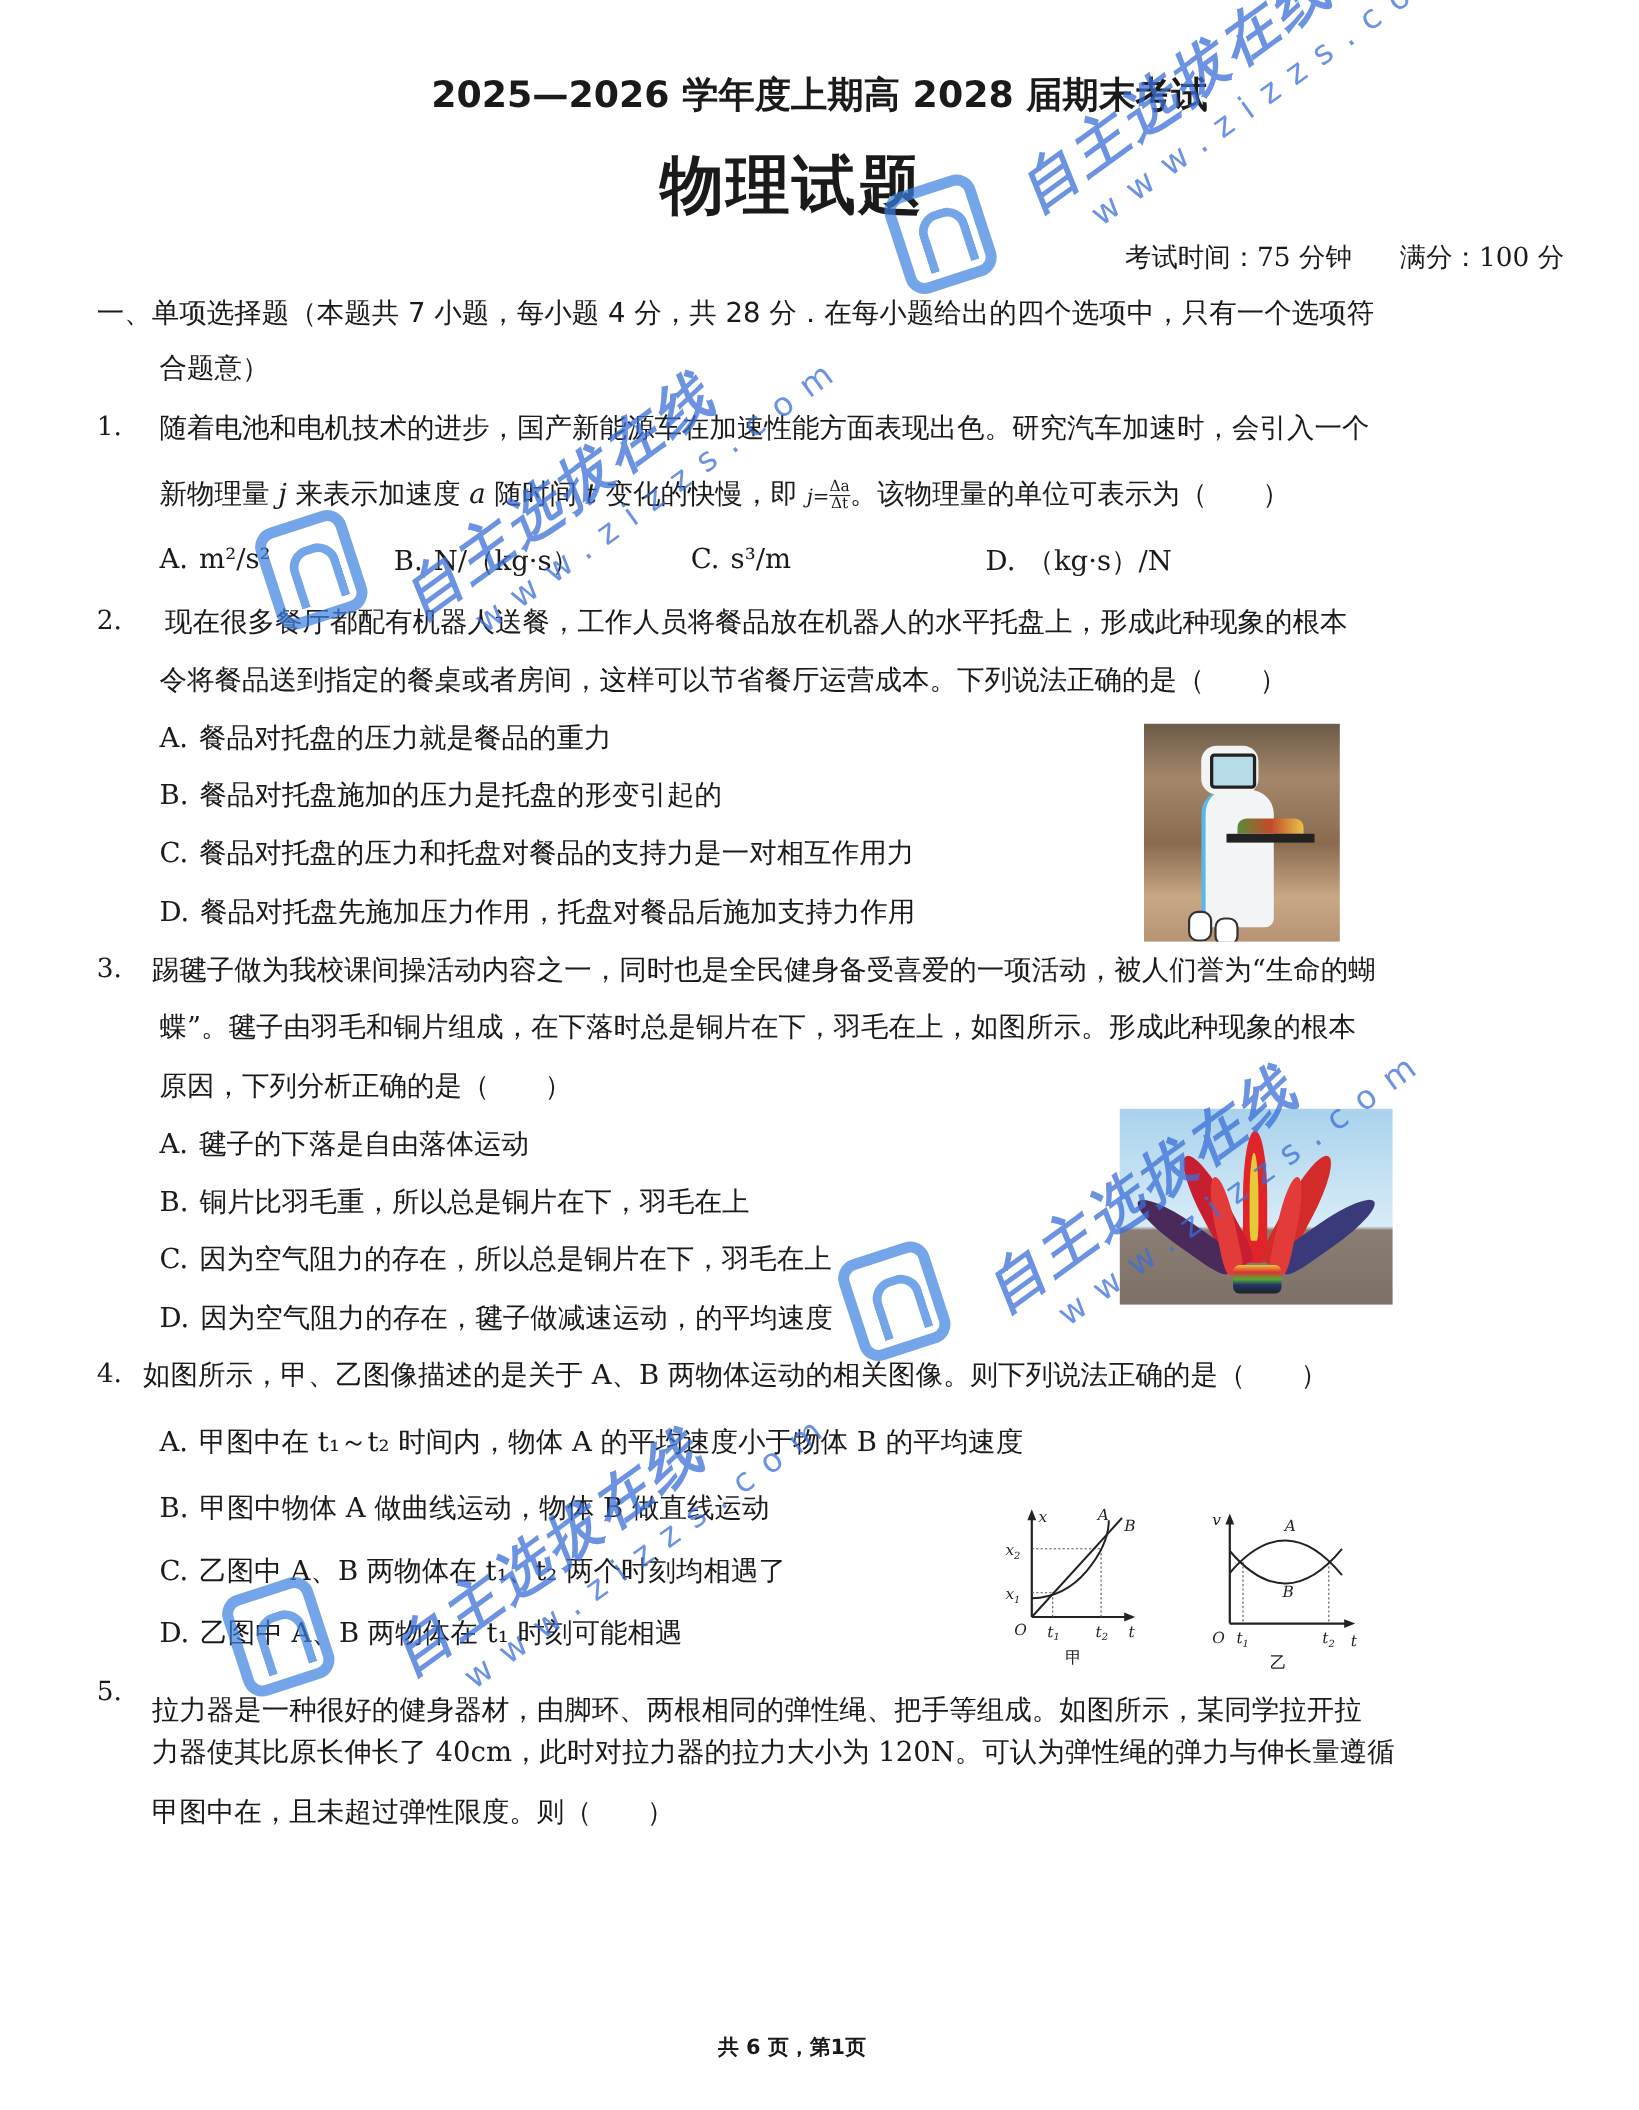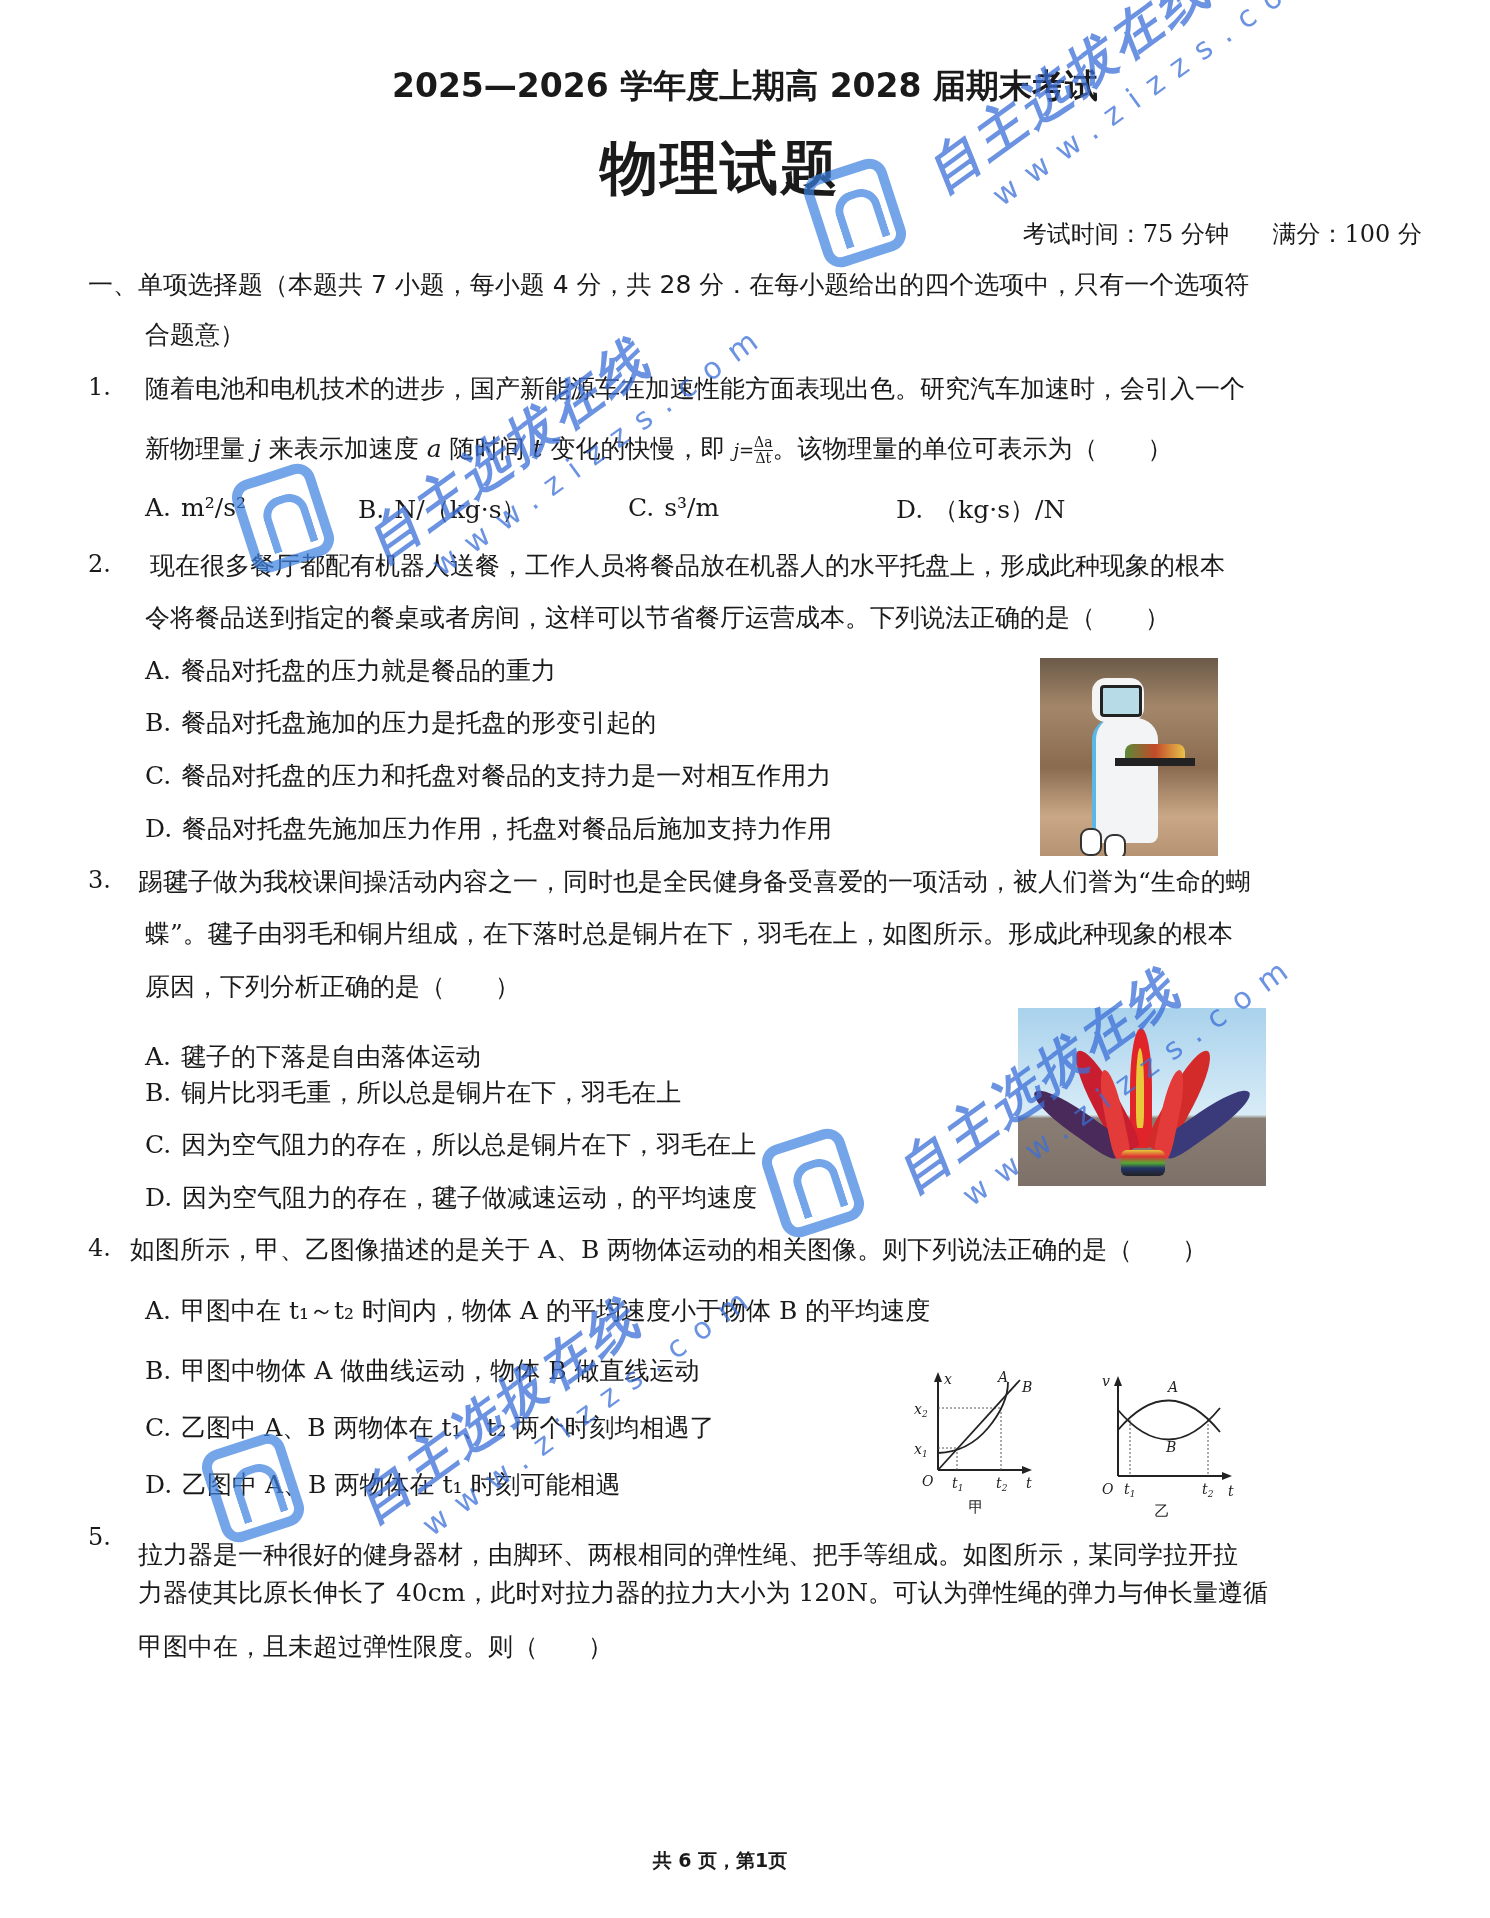--- a/index.html
+++ b/index.html
@@ -80,21 +80,21 @@
     <div class="wheel1"></div>
     <div class="wheel2"></div>
   </div>
 </div>
 
 <div>
   <div class="num" style="left:88px; top:866px;">3.</div>
   <div class="abs line" style="left:138px; top:865px;">踢毽子做为我校课间操活动内容之一，同时也是全民健身备受喜爱的一项活动，被人们誉为“生命的蝴</div>
   <div class="abs line" style="left:145px; top:917px;">蝶”。毽子由羽毛和铜片组成，在下落时总是铜片在下，羽毛在上，如图所示。形成此种现象的根本</div>
   <div class="abs line" style="left:145px; top:970px;">原因，下列分析正确的是（　　）</div>
-  <div class="abs opt" style="left:145px; top:1023px;margin-top:17px;"><span class="lab">A.</span><span>毽子的下落是自由落体运动</span></div>
+  <div class="abs opt" style="left:145px; top:1023px;"><span class="lab">A.</span><span>毽子的下落是自由落体运动</span></div>
   <div class="abs opt" style="left:145px; top:1076px;"><span class="lab">B.</span><span>铜片比羽毛重，所以总是铜片在下，羽毛在上</span></div>
   <div class="abs opt" style="left:145px; top:1128px;"><span class="lab">C.</span><span>因为空气阻力的存在，所以总是铜片在下，羽毛在上</span></div>
   <div class="abs opt" style="left:145px; top:1181px;"><span class="lab">D.</span><span>因为空气阻力的存在，毽子做减速运动，的平均速度</span></div>
   <div class="img jianzi">
     <div class="f" style="left:112px; top:20px; width:22px; height:120px; background:#e0242a;"></div>
     <div class="f" style="left:100px; top:30px; width:26px; height:112px; background:#c81e30; transform:rotate(-28deg);"></div>
     <div class="f" style="left:124px; top:30px; width:26px; height:112px; background:#d32a2a; transform:rotate(28deg);"></div>
     <div class="f" style="left:90px; top:40px; width:24px; height:104px; background:#4a2a5a; transform:rotate(-55deg);"></div>
     <div class="f" style="left:134px; top:40px; width:24px; height:104px; background:#3a3a7a; transform:rotate(55deg);"></div>
     <div class="f" style="left:96px; top:60px; width:18px; height:90px; background:#e33a3a; transform:rotate(-12deg);"></div>

